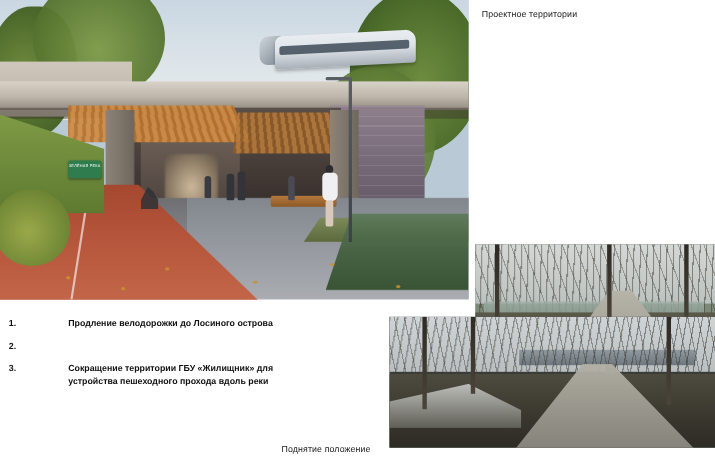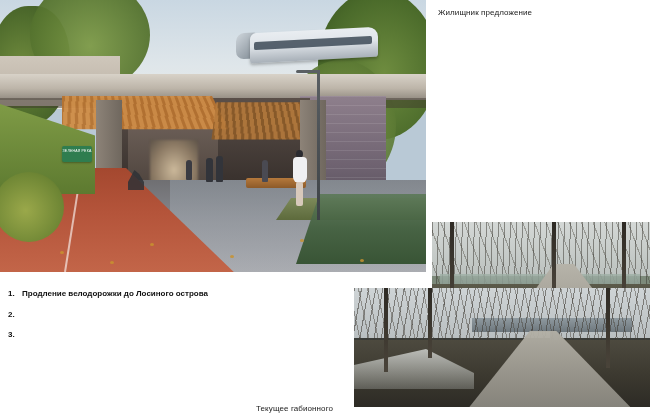--- a/index.html
+++ b/index.html
@@ -382,20 +382,21 @@
     font-weight: bold;
     color: #111;
     line-height: 11.5px;
   }
   .list-text {
     font-size: 8px;
     font-weight: bold;
     color: #111;
     line-height: 11.5px;
     white-space: pre-line;
+    margin-left: 40px;
   }
 </style>
 </head>
 <body>
 
 <div class="render">
   <div class="sky"></div>
   <div class="treemass"></div>
   <div class="treemass2"></div>
   <div class="treemass-r"></div>
@@ -453,21 +454,21 @@
   </div>
 
   <div class="leaf" style="left:60px; bottom:18px;"></div>
   <div class="leaf" style="left:110px; bottom:8px;"></div>
   <div class="leaf" style="left:150px; bottom:26px;"></div>
   <div class="leaf" style="left:230px; bottom:14px;"></div>
   <div class="leaf" style="left:300px; bottom:30px;"></div>
   <div class="leaf" style="left:360px; bottom:10px;"></div>
 </div>
 
-<div class="caption caption-top">Жилищник предложение</div>
+<div class="caption caption-top">Проектное территории</div>
 
 <div class="photo2">
   <div class="photo2-sky"></div>
   <div class="photo2-trees"></div>
   <div class="photo2-water"></div>
   <div class="photo2-ground"></div>
   <div class="photo2-path"></div>
   <div class="photo-trunk" style="left:18px;"></div>
   <div class="photo-trunk" style="left:120px; height:70px;"></div>
   <div class="photo-trunk" style="left:190px; height:76px;"></div>
@@ -479,26 +480,28 @@
   <div class="photo-bridge-pier"></div>
   <div class="photo-brush"></div>
   <div class="photo-ground"></div>
   <div class="photo-snow"></div>
   <div class="photo-path"></div>
   <div class="photo-trunk" style="left:30px;"></div>
   <div class="photo-trunk" style="left:74px; height:70px;"></div>
   <div class="photo-trunk" style="left:252px; height:80px;"></div>
 </div>
 
-<div class="caption caption-bottom">Текущее габионного</div>
+<div class="caption caption-bottom">Поднятие положение</div>
 
 <div class="list">
   <div class="list-item">
     <div class="list-num">1.</div>
     <div class="list-text">Продление велодорожки до Лосиного острова</div>
   </div>
   <div class="list-item">
     <div class="list-num">2.</div>
   </div>
   <div class="list-item">
     <div class="list-num">3.</div>
+    <div class="list-text">Сокращение территории ГБУ «Жилищник» для
+устройства пешеходного прохода вдоль реки</div>
   </div>
 </div>
 
 </body></html>

